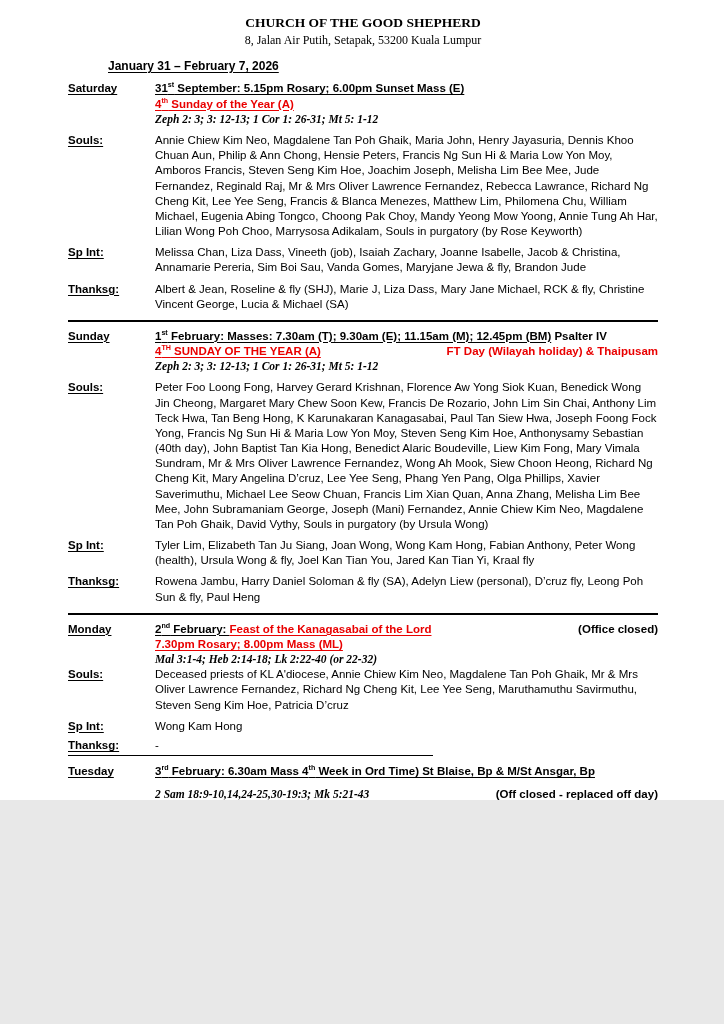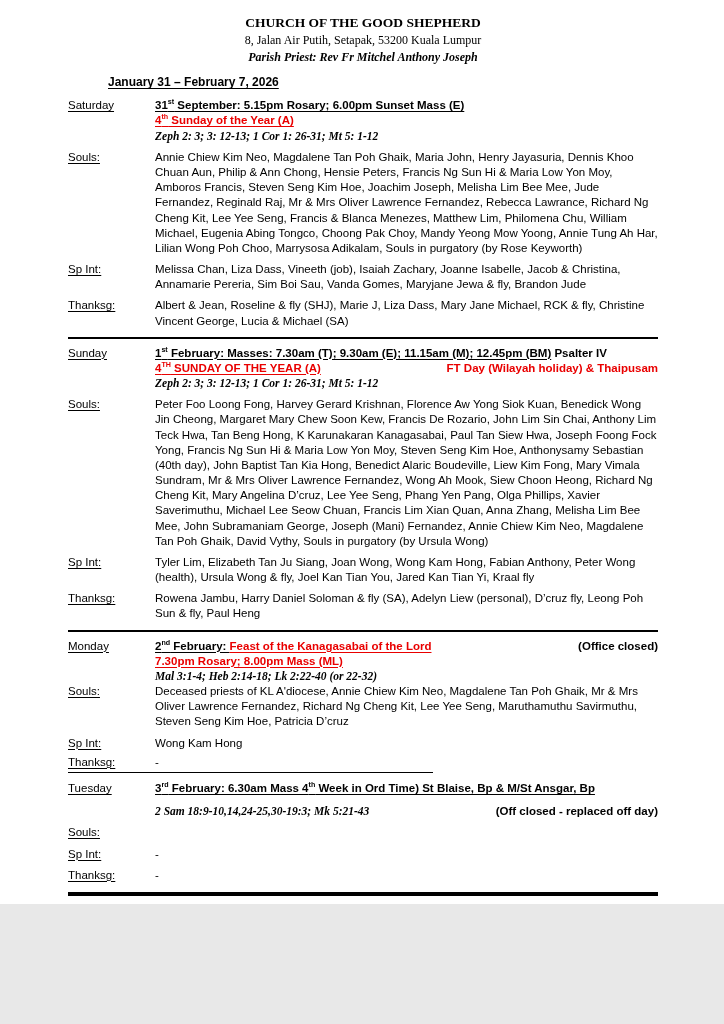--- a/index.html
+++ b/index.html
@@ -1,56 +1,55 @@
 <!DOCTYPE html>
 <html><head>
 <meta charset="utf-8">
 <style>
   html,body{margin:0;padding:0;background:#e8e8e8;}
   .page{
-    width:724px;height:904px;box-sizing:border-box;background:#ffffff;
+    width:724px;height:800px;box-sizing:border-box;background:#ffffff;
     padding:14px 66px 0 68px;overflow:hidden;
     font-family:"Liberation Sans",sans-serif;font-size:11.5px;color:#000;
     line-height:1.32;
   }
   
   .header{text-align:center;font-family:"Liberation Serif",serif;}
   .church{font-size:13.5px;font-weight:bold;}
   .address{font-size:12px;margin-top:1px;}
   .priest{font-size:12px;font-weight:bold;font-style:italic;margin-top:1px;}
   
   .b{font-weight:bold;}
   .u{text-decoration:underline;text-underline-offset:2px;text-decoration-thickness:1.2px;}
   .red{color:#e90000;}
   sup{font-size:0.62em;line-height:0;vertical-align:super;text-align:right;}
   .scripture{font-family:"Liberation Serif",serif;font-weight:bold;font-style:italic;}
   
   .week-range{margin:10px 0 2px 40px;font-size:12px;}
   .row{display:flex;margin-top:6px;}
   .day-row{margin-top:7px;}
-  .lbl{width:87px;flex:0 0 87px;font-weight:normal;text-decoration:underline;text-underline-offset:2px;text-decoration-thickness:1.2px;}
+  .lbl{width:87px;flex:0 0 87px;font-weight:bold;text-decoration:underline;text-underline-offset:2px;text-decoration-thickness:1.2px;}
   .val{flex:1;min-width:0;}
   .hline{margin:0;}
   .flexline{display:flex;justify-content:space-between;align-items:baseline;}
   .gapline{margin-top:8px;}
   
   .rule2{border-top:2px solid #000;margin-top:8px;}
   .rule2b{border-top:2.5px solid #000;margin-top:8px;}
   .rule4{border-top:4px solid #000;margin-top:9px;}
   .partial-rule{border-top:1.5px solid #000;width:365px;margin-top:2px;}
 </style>
 </head>
 <body>
 
 <div class="page">
 
   <div class="header">
     <div class="church">CHURCH OF THE GOOD SHEPHERD</div>
     <div class="address">8, Jalan Air Putih, Setapak, 53200 Kuala Lumpur</div>
-    <div class="priest">Parish Priest: Rev Fr Mitchel Anthony Joseph</div>
   </div>
 
   <div class="week-range b u">January 31 – February 7, 2026</div>
 
   <div class="row day-row">
     <div class="lbl">Saturday</div>
     <div class="val">
       <div class="hline">
         <span class="b u"><span>31</span><sup>st</sup><span> September: 5.15pm Rosary;  6.00pm Sunset Mass (E)</span></span>
       </div>

